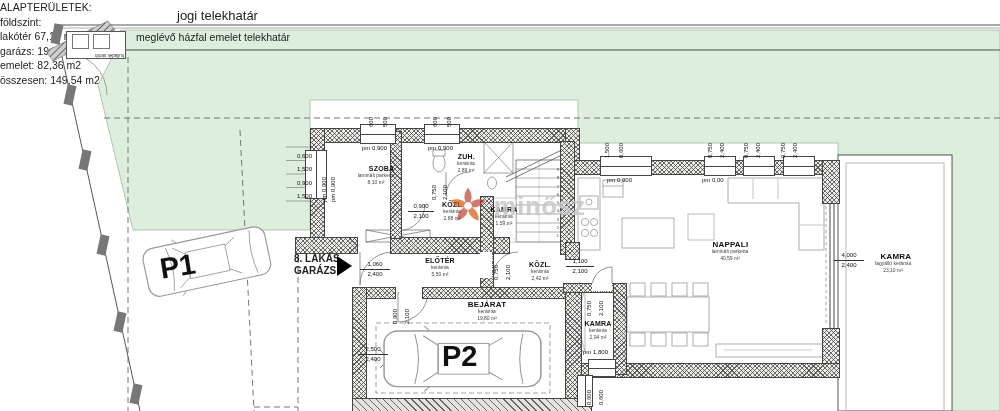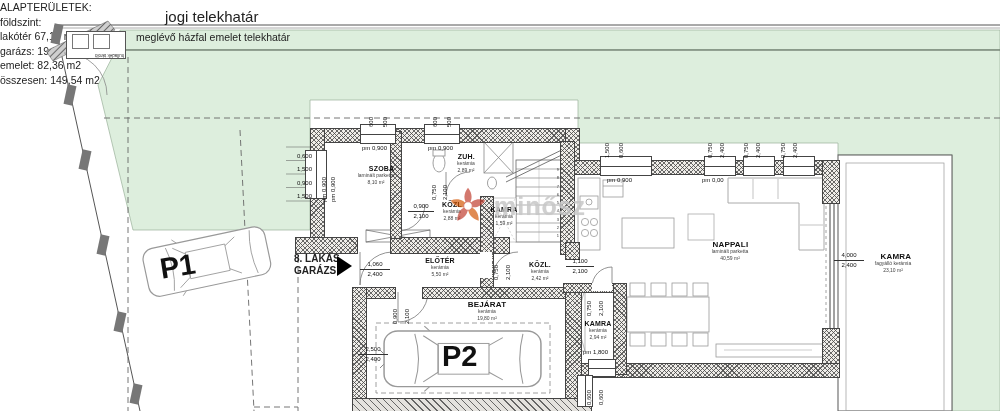--- a/index.html
+++ b/index.html
@@ -24,21 +24,21 @@
   .dim{font-size:6px;line-height:6px;color:#111;}
   .dim.v{transform:rotate(-90deg);transform-origin:0 100%;}
   .dimpair{font-size:6px;line-height:7px;color:#111;text-align:center;}
   .dimpair .a{border-bottom:.7px solid #333;padding:0 1px 1px 1px;}
   .dimpair .b{padding-top:1px;}
   .room{text-align:center;transform:translateX(-50%);line-height:7px;}
   .room .nm{font-weight:bold;font-size:7px;letter-spacing:.2px;color:#111;text-align:right;}
   .room .mt,.room .ar{font-size:5px;color:#444;line-height:6.5px;}
   .room.big .nm{font-size:8px;}
   .lbl{color:#222;}
-  #jogi{left:120px;top:8px;font-size:15px;padding-left:45px;}
+  #jogi{left:132px;top:8px;font-size:13px;padding-left:45px;}
   #meglevo{left:136px;top:31px;font-size:10.5px;}
   #summary{left:8px;top:233px;font-size:10.5px;line-height:14.6px;z-index:4;}
   #entrance{left:294px;top:253px;font-weight:bold;font-size:10px;line-height:12px;}
   #entrance-arrow{position:absolute;left:337px;top:256px;width:0;height:0;z-index:4;
     border-left:15px solid #000;border-top:10px solid transparent;border-bottom:10px solid transparent;}
   .pbadge{position:absolute;z-index:4;font-weight:bold;font-size:29px;color:#111;}
   #p1{left:160px;top:250px;transform:rotate(-9deg);}
   #p2{left:442px;top:340px;}
   #stairnums{position:absolute;left:551px;top:166px;z-index:4;font-size:4px;line-height:8.3px;
     color:#333;white-space:pre;text-align:right;width:8px;}

